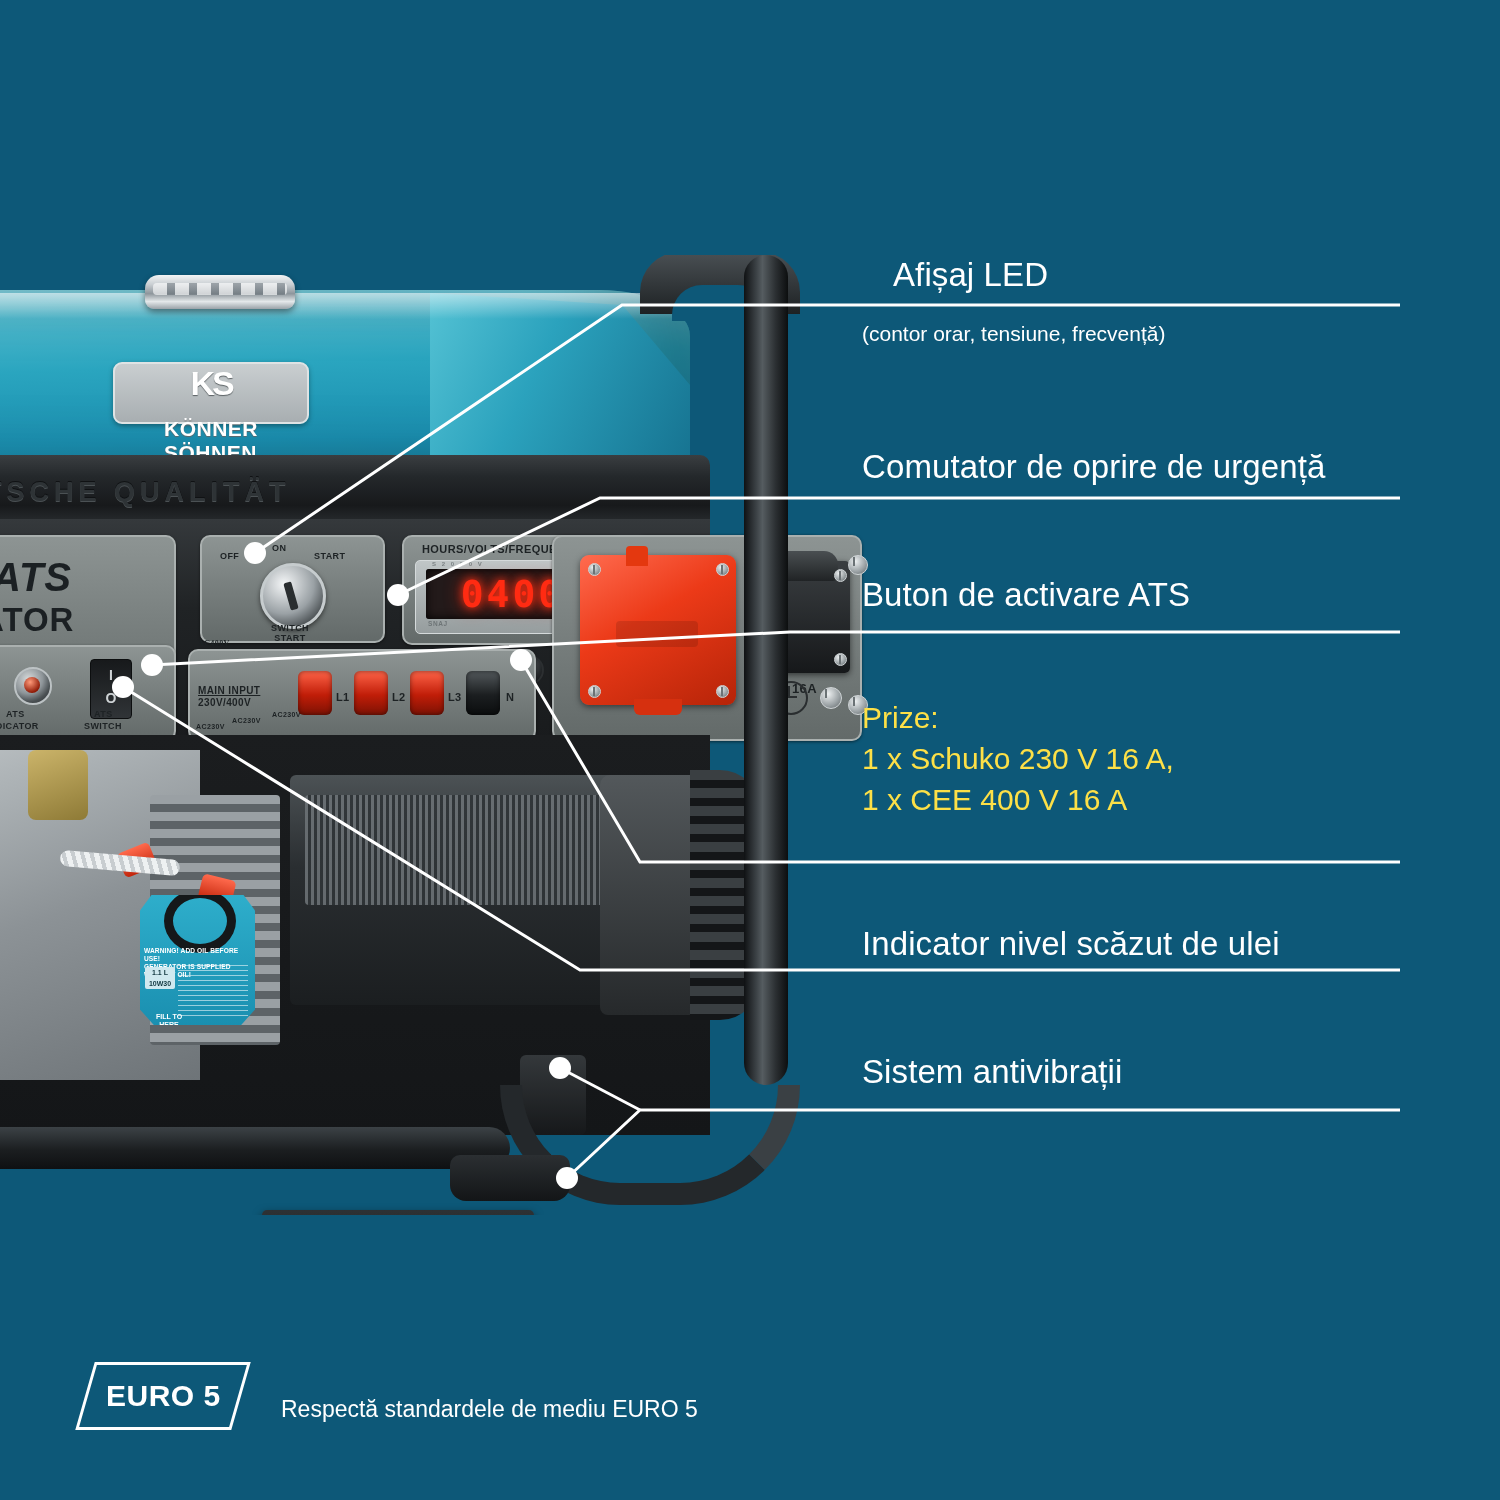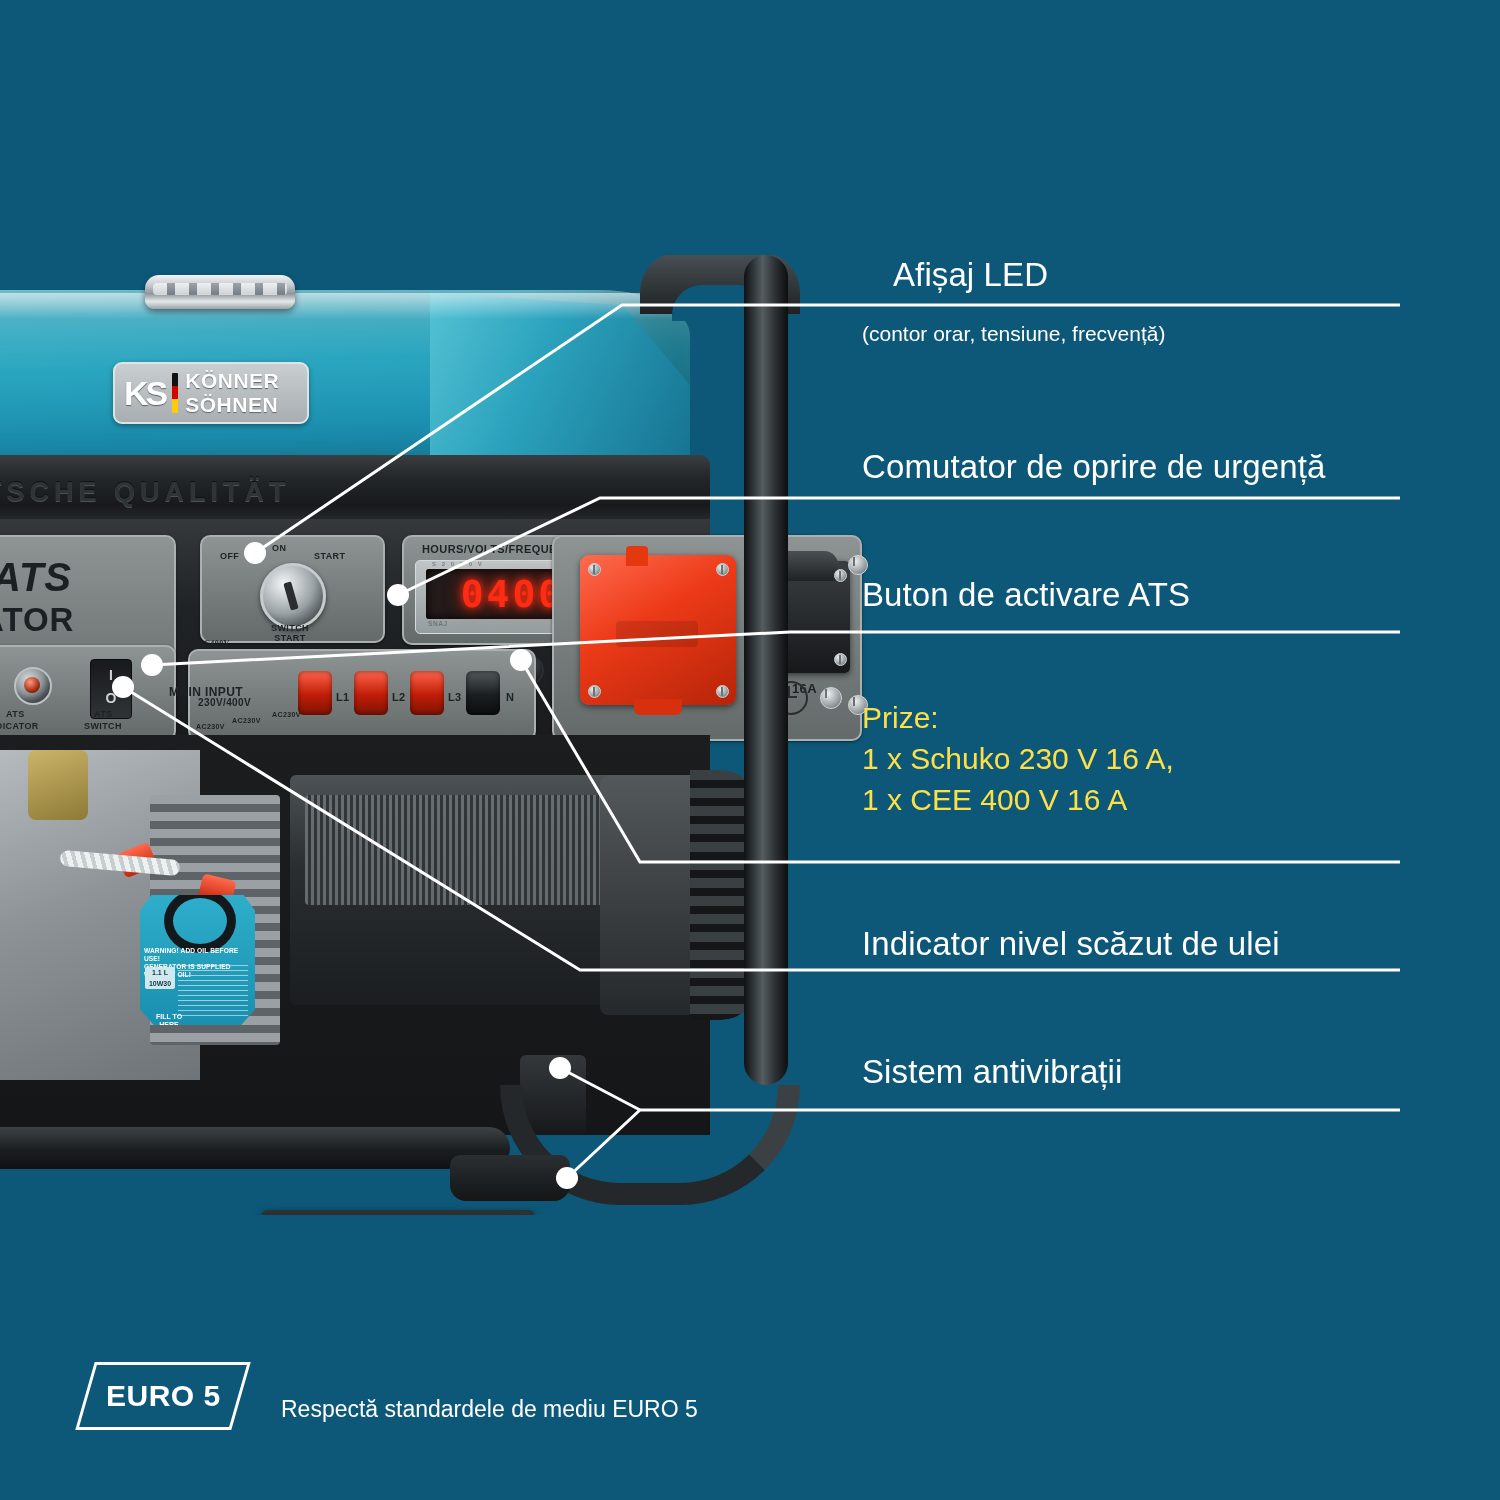--- a/index.html
+++ b/index.html
@@ -41,20 +41,21 @@
     content:"";position:absolute;left:8px;top:8px;right:8px;height:12px;
     background:repeating-linear-gradient(90deg,rgba(255,255,255,.75) 0 14px,rgba(90,100,108,.55) 14px 22px);
     border-radius:4px;opacity:.8;
   }
   .badge-ks{
     position:absolute;left:113px;top:107px;width:196px;height:62px;
     background:linear-gradient(180deg,#c9ced0,#a8aeb1);
     border-radius:9px;border:2px solid #dfe3e4;
     display:flex;align-items:center;gap:7px;padding:0 9px;box-sizing:border-box;
     box-shadow:0 2px 5px rgba(0,0,0,.35);
+    flex-direction:column;
   }
   .ks-mark{font:700 34px "Liberation Sans",sans-serif;color:#fff;letter-spacing:-3px;text-shadow:0 1px 1px #5a6063;}
   .ks-flag{width:6px;height:40px;border-radius:1px;background:linear-gradient(180deg,#111 0 33%,#d40000 33% 66%,#ffcc00 66% 100%);}
   .ks-words{display:flex;flex-direction:column;line-height:.98;}
   .ks-words span{font:700 21px "Liberation Sans",sans-serif;color:#fff;letter-spacing:.5px;text-shadow:0 1px 1px #60676a;}
 
   
   .frameband{
     position:absolute;left:-320px;top:200px;width:1030px;height:72px;
     background:linear-gradient(180deg,#3a3e41 0%,#24282b 30%,#17191b 70%,#2c3033 100%);
@@ -341,21 +342,21 @@
         <div class="box box-atsw"></div>
         <div class="ats-ind"></div>
         <div class="lbl" style="left:326px;top:190px;">ATS</div>
         <div class="lbl" style="left:306px;top:202px;">INDICATOR</div>
         <div class="rocker"></div>
         <div class="lbl" style="left:414px;top:190px;">ATS</div>
         <div class="lbl" style="left:404px;top:202px;">SWITCH</div>
 
         <div class="box box-main"></div>
         <div class="lbl" style="left:518px;top:120px;font-size:8px;font-family:Liberation Serif, serif;">AC400V</div>
-        <div class="lbl" style="left:489px;top:166px;font-size:12px;">MAIN INPUT</div>
+        <div class="lbl" style="left:518px;top:166px;font-size:10px;text-decoration:underline;">MAIN INPUT</div>
         <div class="lbl" style="left:518px;top:178px;font-size:10px;">230V/400V</div>
         <div class="lbl" style="left:516px;top:204px;font-size:7px;">AC230V</div>
         <div class="lbl" style="left:552px;top:198px;font-size:7px;">AC230V</div>
         <div class="lbl" style="left:592px;top:192px;font-size:7px;">AC230V</div>
         <div class="banana red" style="left:618px;top:152px;"></div>
         <div class="lbl" style="left:656px;top:172px;font-size:11px;">L1</div>
         <div class="banana red" style="left:674px;top:152px;"></div>
         <div class="lbl" style="left:712px;top:172px;font-size:11px;">L2</div>
         <div class="banana red" style="left:730px;top:152px;"></div>
         <div class="lbl" style="left:768px;top:172px;font-size:11px;">L3</div>

